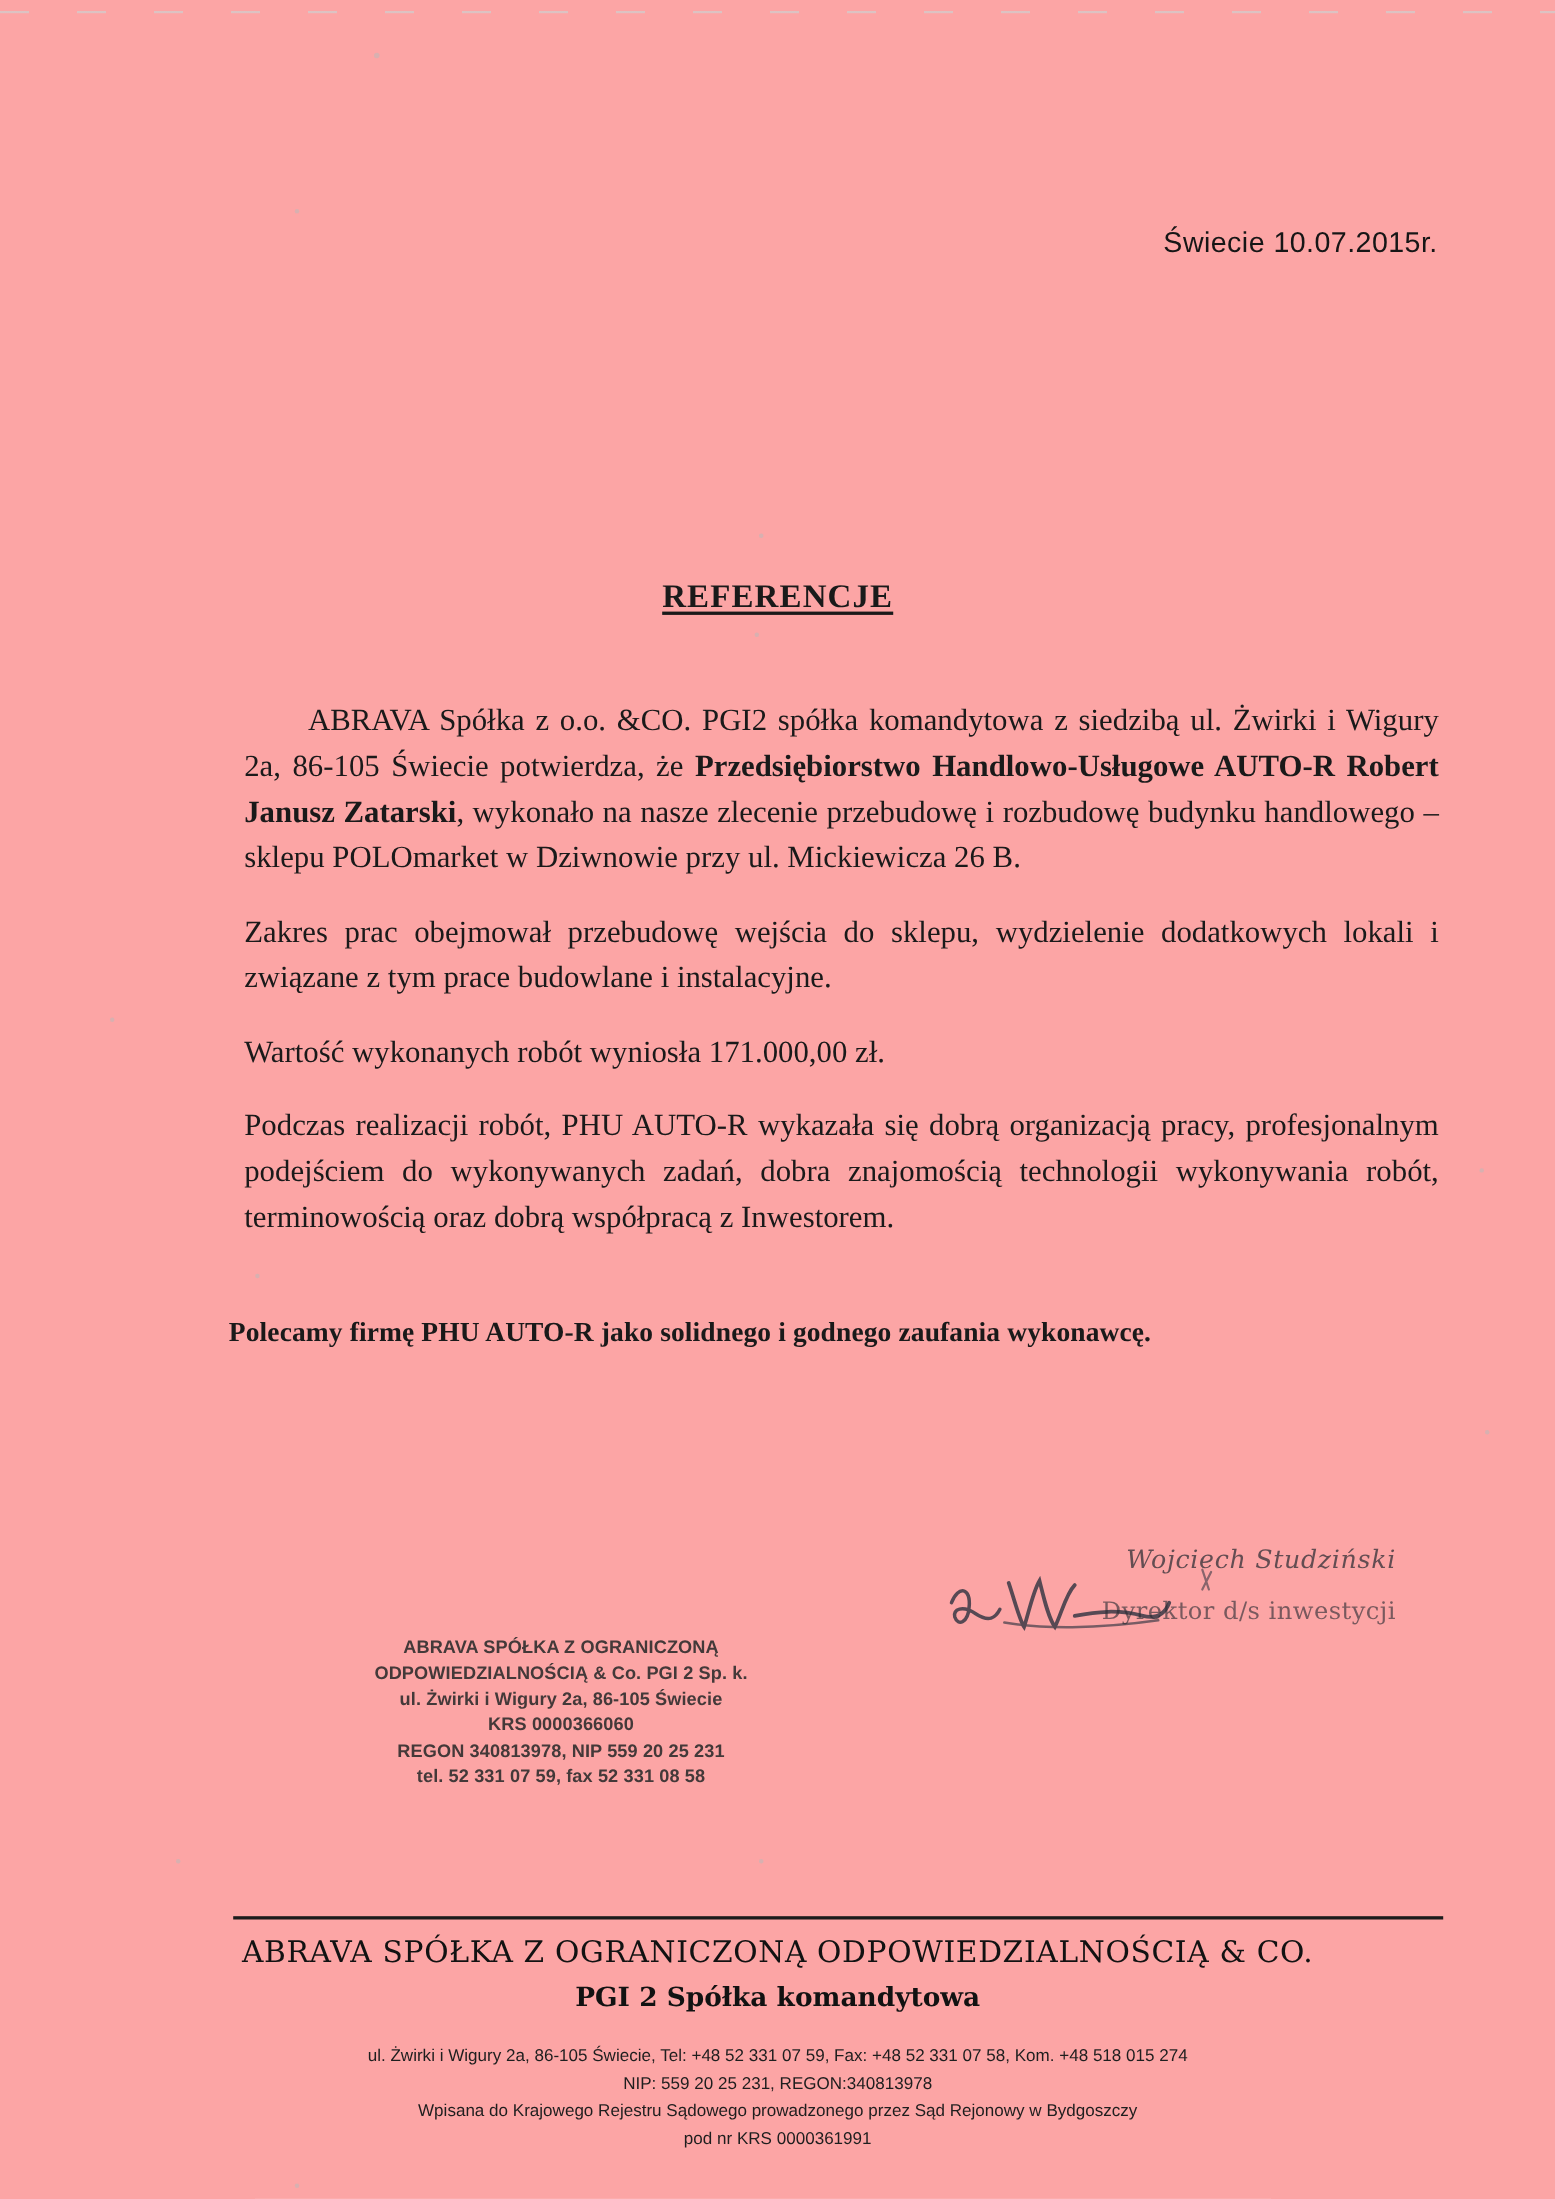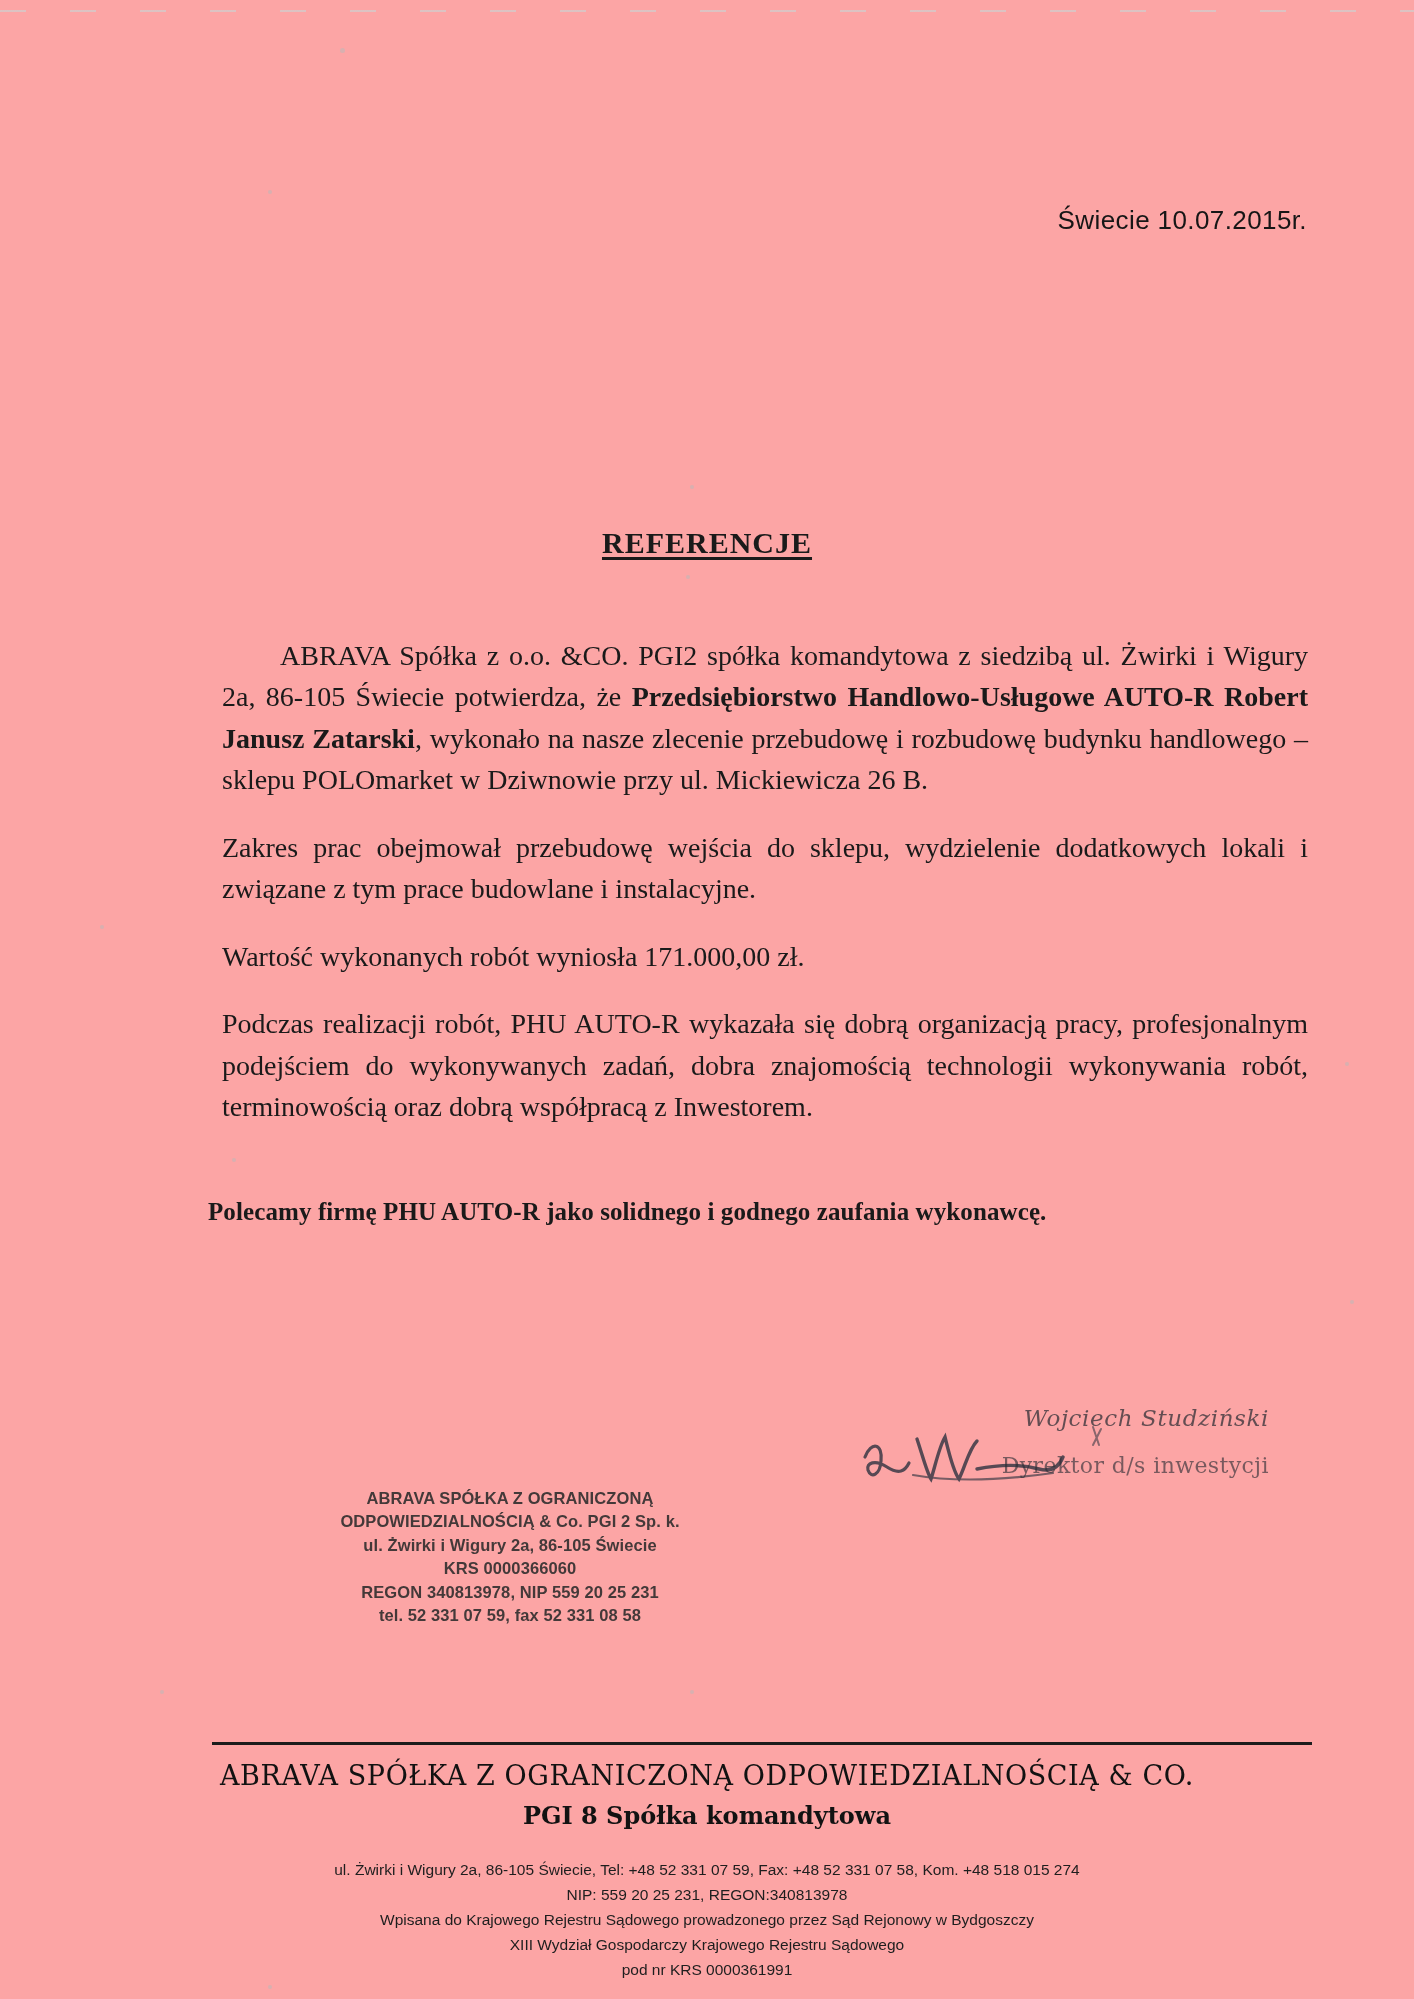--- a/index.html
+++ b/index.html
@@ -221,23 +221,22 @@
     <div>ul. Żwirki i Wigury 2a, 86-105 Świecie</div>
     <div>KRS 0000366060</div>
     <div>REGON 340813978, NIP 559 20 25 231</div>
     <div>tel. 52 331 07 59, fax 52 331 08 58</div>
   </div>
 
   <div class="footer-rule"></div>
 
   <div class="footer">
     <div class="footer-title">ABRAVA SPÓŁKA Z OGRANICZONĄ ODPOWIEDZIALNOŚCIĄ &amp; CO.</div>
-    <div class="footer-sub">PGI 8 Spółka komandytowa</div>
+    <div class="footer-sub">PGI 2 Spółka komandytowa</div>
     <div class="footer-small">
       <div>ul. Żwirki i Wigury 2a, 86-105 Świecie, Tel: +48 52 331 07 59, Fax: +48 52 331 07 58, Kom. +48 518 015 274</div>
       <div>NIP: 559 20 25 231, REGON:340813978</div>
       <div>Wpisana do Krajowego Rejestru Sądowego prowadzonego przez Sąd Rejonowy w Bydgoszczy</div>
-      <div>XIII Wydział Gospodarczy Krajowego Rejestru Sądowego</div>
       <div>pod nr KRS 0000361991</div>
     </div>
   </div>
 
 </div>
 
 </body></html>

